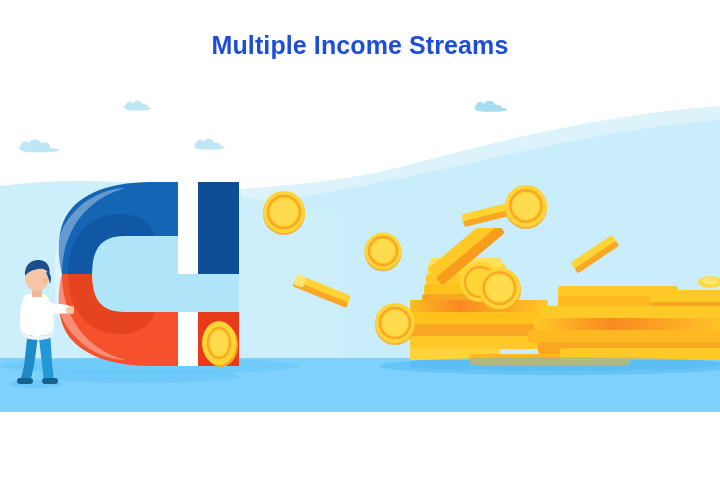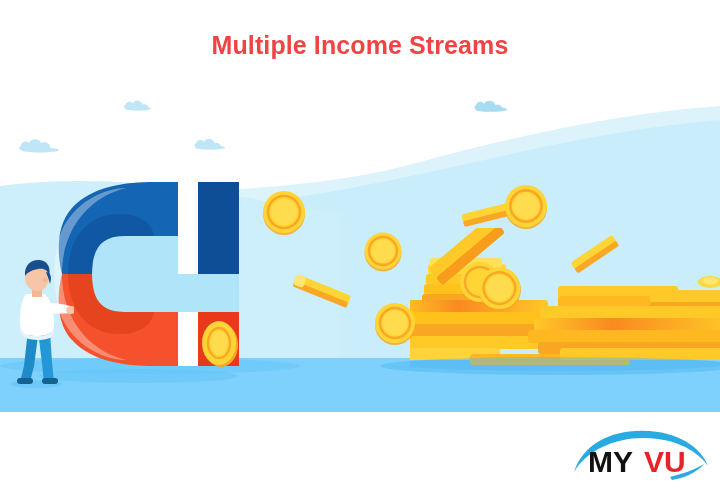--- a/index.html
+++ b/index.html
@@ -25,21 +25,21 @@
   
   #title {
     position: absolute;
     left: 0;
     top: 30px;
     width: 720px;
     text-align: center;
     font-family: "Liberation Sans", sans-serif;
     font-size: 25px;
     font-weight: bold;
-    color: #ef4444;
+    color: #1d4ed8;
     letter-spacing: 0.1px;
     line-height: 1.2;
   }
 
   
   #illustration {
     position: absolute;
     left: 0;
     top: 78px;
     width: 720px;
@@ -300,25 +300,14 @@
       <ellipse cx="33" cy="24" rx="12" ry="13" fill="#F7C6A8"></ellipse>
 
       <path d="M21,22 C20,10 28,5 36,6 C44,7 47,14 45,22 C44,16 40,14 34,15 C28,16 24,18 21,22 Z" fill="#1B4F8C"></path>
       <path d="M42,18 C47,18 48,24 46,30 C45,25 43,21 42,18 Z" fill="#1B4F8C"></path>
 
       <circle cx="41" cy="26" r="2.4" fill="#F0B894"></circle>
     </svg>
 
   </div>
 
-  <div id="logo">
-    <svg viewBox="0 0 146 58" width="146" height="58">
-
-      <path d="M8,48 C18,16 54,2 92,8 C118,12 136,26 142,42 C134,30 116,18 92,15 C56,10 22,24 8,48 Z" fill="#29ABE2"></path>
-
-      <path d="M104,53 C116,50 128,46 138,40 C130,49 118,54 106,56 Z" fill="#29ABE2"></path>
-
-      <text x="22" y="48" font-family="'Liberation Sans', sans-serif" font-size="30" font-weight="bold" fill="#111111">MY</text>
-      <text x="78" y="48" font-family="'Liberation Sans', sans-serif" font-size="30" font-weight="bold" fill="#E8222A">VU</text>
-    </svg>
-  </div>
 
 </div>
 
 </body></html>

